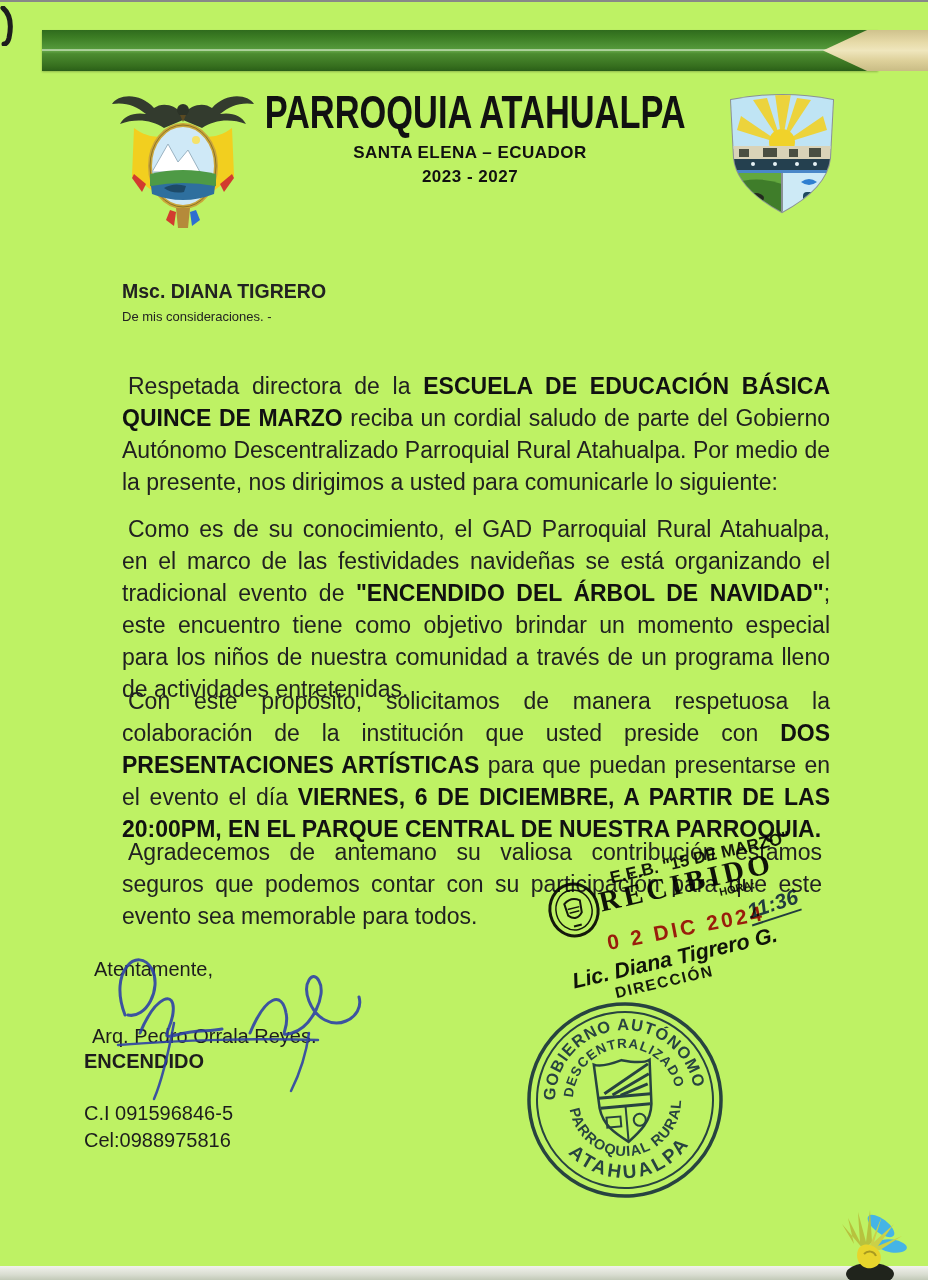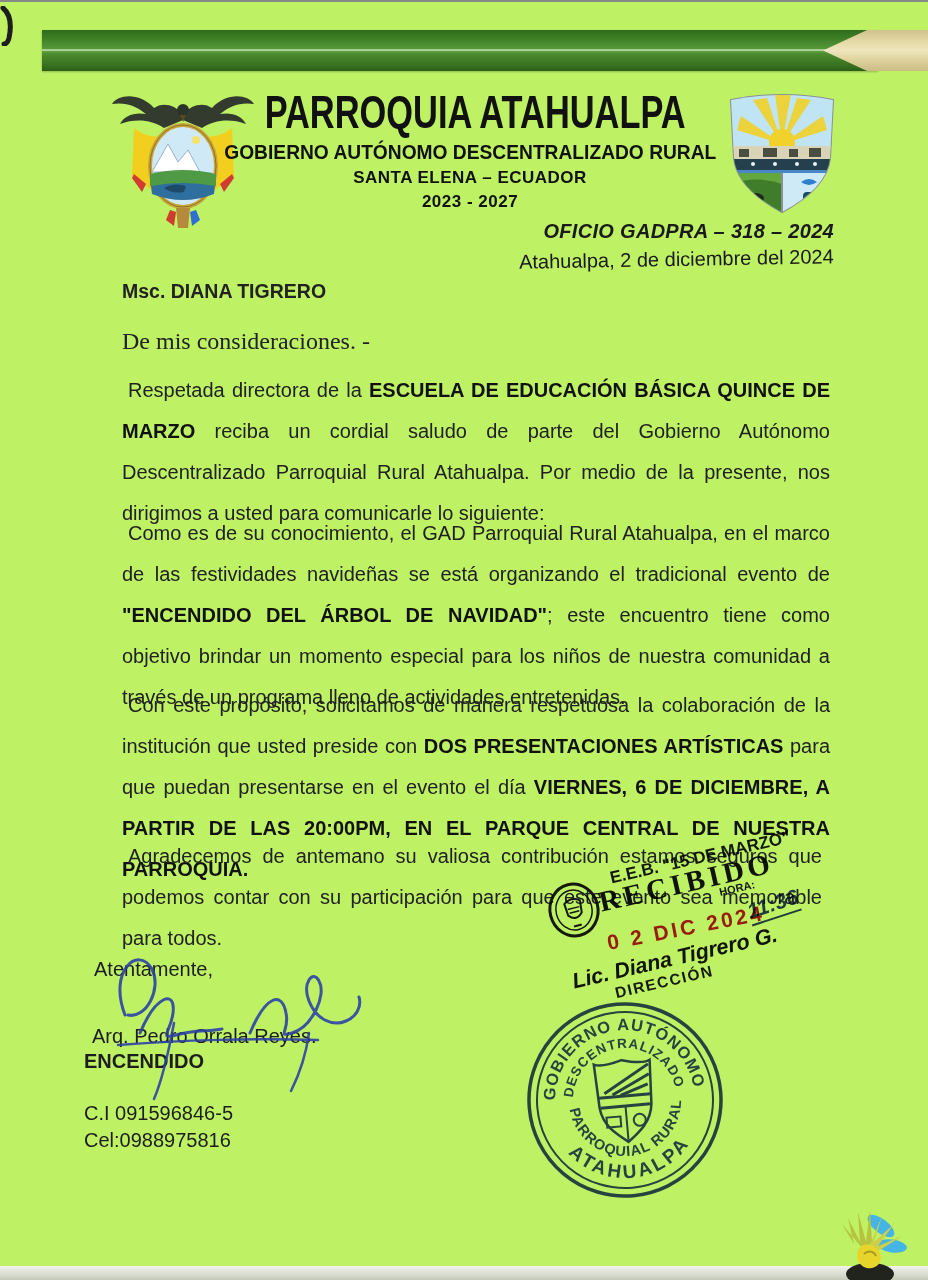--- a/index.html
+++ b/index.html
@@ -25,22 +25,22 @@
   .h-sub1{font-size:20px;font-weight:bold;white-space:nowrap;display:inline-block;transform:scaleX(.96);margin-top:2px;}
   .h-sub2,.h-sub3,.h-sub4{font-size:17px;font-weight:bold;letter-spacing:.5px;margin-top:4px;}
   .emblem{position:absolute;}
   
   .oficio{position:absolute;right:94px;top:218px;text-align:right;color:#1a1a1a;}
   .oficio-line1{font-size:20px;font-weight:bold;font-style:italic;letter-spacing:.3px;}
   .oficio-line2{font-size:20px;margin-top:5px;transform:rotate(-1deg);}
   
   .letter{position:absolute;left:122px;width:708px;}
   .recipient{top:278px;font-weight:bold;font-size:19.5px;position:absolute;}
-  .salutation{top:326px;font-size:24px;position:absolute;font-family:Liberation Serif, serif;}
-  .para{position:absolute;font-size:20px;line-height:41px;text-align:justify;text-indent:6px;color:#212121;}
+  .salutation{top:307px;font-size:13px;position:absolute;}
+  .para{position:absolute;font-size:23px;line-height:32px;text-align:justify;text-indent:6px;color:#212121;}
   .para b{font-weight:bold;color:#111;}
   .p1{top:368px;} .p2{top:511px;} .p3{top:683px;} .p4{top:834px;width:700px;}
   
   .sig-line{position:absolute;left:84px;font-size:20px;color:#1d1d1d;}
   .closing{left:94px;top:956px;}
   .sig-name{top:1023px;left:92px;}
   .sig-role{top:1048px;font-weight:bold;}
   .sig-org{top:1073px;font-weight:bold;}
   .sig-id{top:1100px;}
   .sig-phone{top:1127px;}
@@ -139,29 +139,24 @@
       <path d="M59,87 L115,87 L115,130 L59,130 Z" fill="#cdeaf6"></path>
       <path d="M78,96 q8,-6 16,0 q-8,6 -16,0 Z" fill="#2f7fd0"></path>
       <rect x="80" y="106" width="16" height="13" rx="4" fill="#1d4a5e"></rect>
       <circle cx="88" cy="112" r="3" fill="#7fc0d8"></circle>
       <rect x="58" y="87" width="2" height="43" fill="#8a9096"></rect>
     </g>
   </svg>
 
   <div class="header-text">
     <div><span class="h-title">PARROQUIA ATAHUALPA</span></div>
-    <div><span class="h-sub1">GOBIERNO AUTÓNOMO DESCENTRALIZADO RURAL</span></div>
     <div class="h-sub2">SANTA ELENA – ECUADOR</div>
     <div class="h-sub4">2023 - 2027</div>
   </div>
 
-  <div class="oficio">
-    <div class="oficio-line1">OFICIO GADPRA – 318 – 2024</div>
-    <div class="oficio-line2">Atahualpa, 2 de diciembre del 2024</div>
-  </div>
 
   <div class="letter">
     <div class="recipient">Msc. DIANA TIGRERO</div>
     <div class="salutation">De mis consideraciones. -</div>
 
     <div class="para p1"><span>Respetada directora de la </span><b>ESCUELA DE EDUCACIÓN BÁSICA QUINCE DE MARZO</b><span> reciba un cordial saludo de parte del Gobierno Autónomo Descentralizado Parroquial Rural Atahualpa. Por medio de la presente, nos dirigimos a usted para comunicarle lo siguiente:</span></div>
 
     <div class="para p2"><span>Como es de su conocimiento, el GAD Parroquial Rural Atahualpa, en el marco de las festividades navideñas se está organizando el tradicional evento de </span><b>"ENCENDIDO DEL ÁRBOL DE NAVIDAD"</b><span>; este encuentro tiene como objetivo brindar un momento especial para los niños de nuestra comunidad a través de un programa lleno de actividades entretenidas.</span></div>
 
     <div class="para p3"><span>Con este propósito, solicitamos de manera respetuosa la colaboración de la institución que usted preside con </span><b>DOS PRESENTACIONES ARTÍSTICAS</b><span> para que puedan presentarse en el evento el día </span><b>VIERNES, 6 DE DICIEMBRE, A PARTIR DE LAS 20:00PM, EN EL PARQUE CENTRAL DE NUESTRA PARROQUIA.</b></div>

